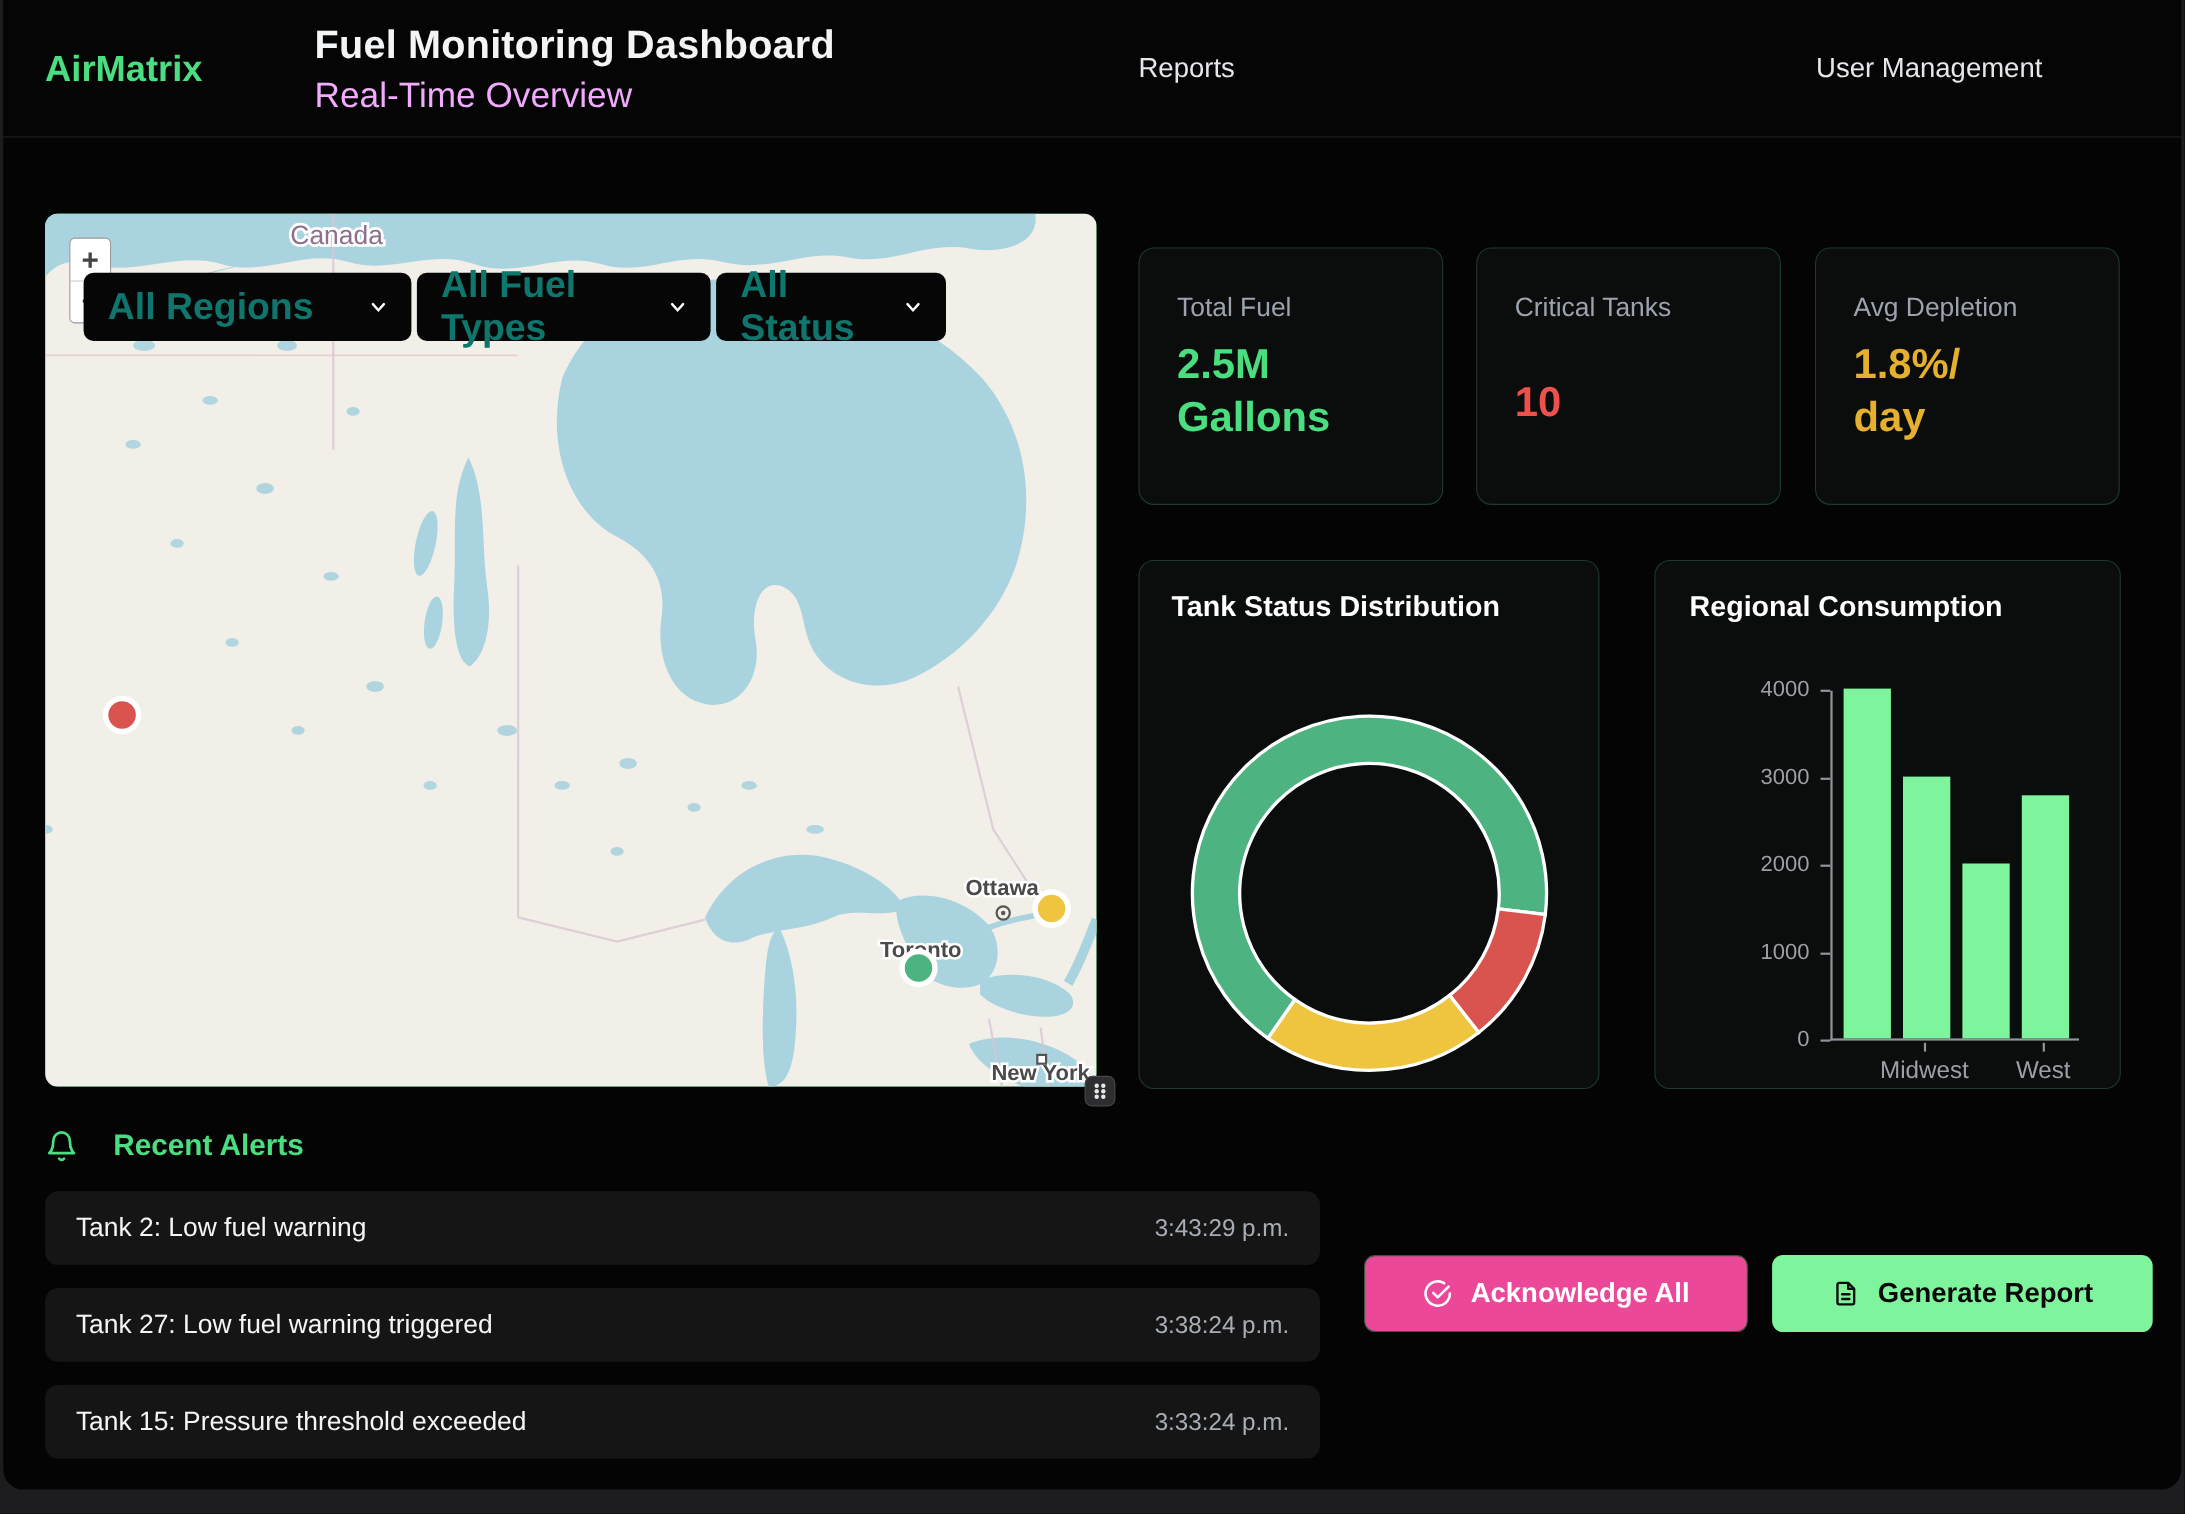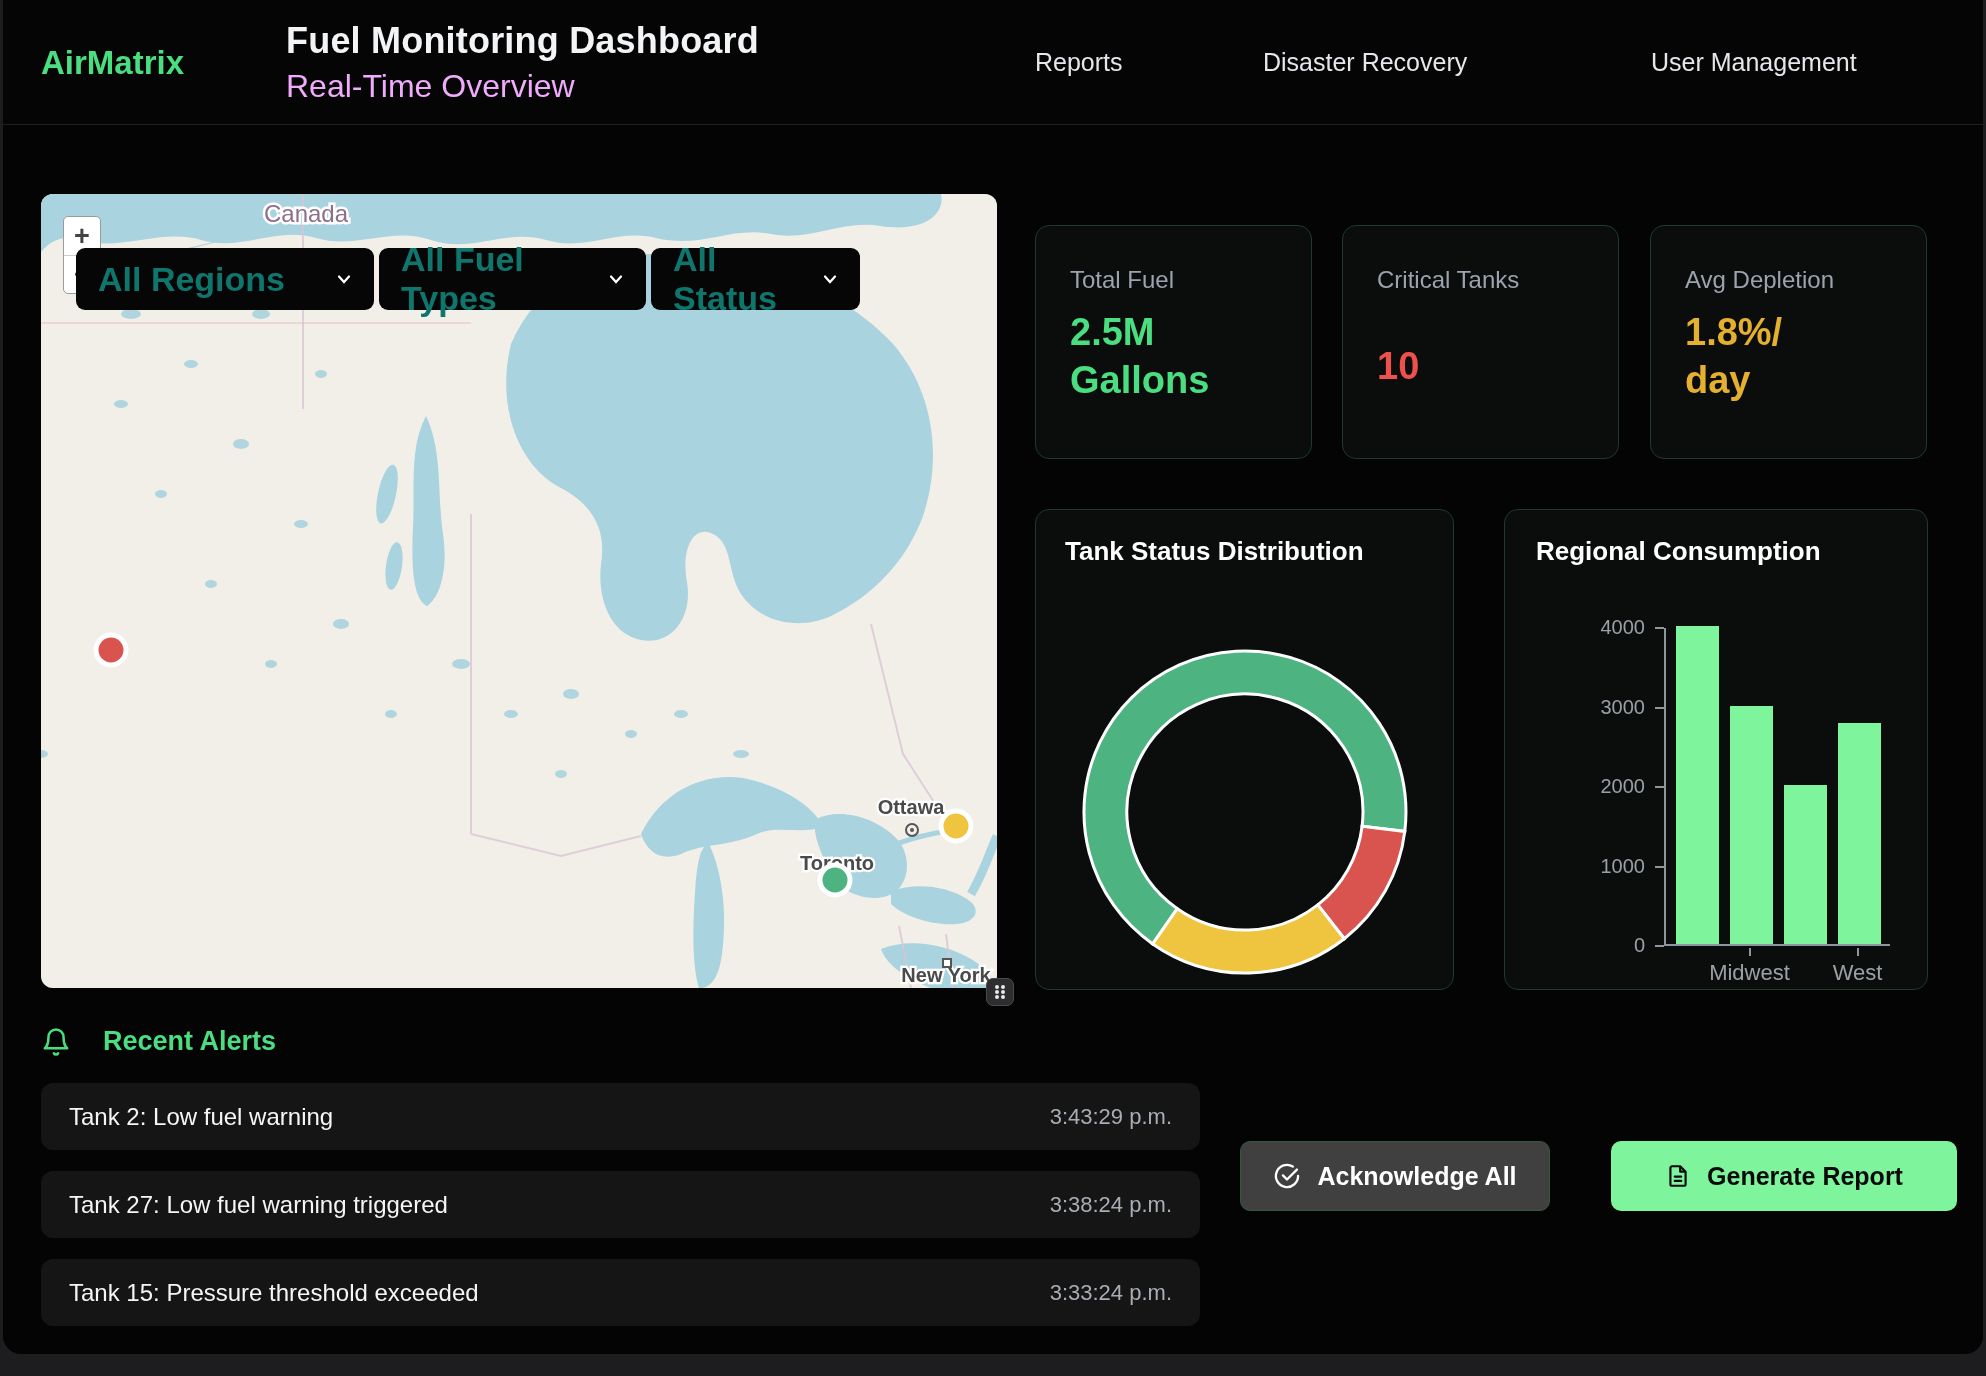--- a/index.html
+++ b/index.html
@@ -48,40 +48,39 @@
   
   .alerts-title { position:absolute; left:38px; top:1026px; display:flex; align-items:center; gap:32px; }
   .alerts-title span { font-size:27px; font-weight:bold; color:#4ade80; }
   .alert-list { position:absolute; left:38px; top:1083px; width:1159px; }
   .alert-row { height:67px; margin-bottom:21px; background:#151515; border-radius:12px; display:flex; align-items:center; padding:0 28px; }
   .alert-text { font-size:24px; color:#f5f5f5; }
   .alert-time { margin-left:auto; font-size:22px; color:#a8adb4; }
 
   
   .btn { position:absolute; top:1141px; height:70px; border-radius:10px; display:flex; align-items:center; justify-content:center; gap:16px; font-size:25px; font-weight:bold; cursor:pointer; border:none; font-family:"Liberation Sans", sans-serif; }
-  .btn-ack { left:1237px; width:310px; background:#404040; border:1px solid #33593e; color:#fff; }
+  .btn-ack { left:1237px; width:349px; background:#ec4899; border:1px solid #33593e; color:#fff; }
   .btn-gen { left:1608px; width:346px; background:#7ef59d; color:#0a0a0a; }
 
   
   .country-label { font-size:24px; font-weight:500; fill:#8c6f8c; stroke:#fff; stroke-width:5px; paint-order:stroke; font-family:"Liberation Sans", sans-serif; }
   .city-label { font-size:20px; font-weight:600; fill:#4a4a4a; stroke:#fff; stroke-width:4.5px; paint-order:stroke; font-family:"Liberation Sans", sans-serif; }
 </style>
 </head>
 <body>
 
 <div class="app">
 
   <div class="header">
     <div class="brand">AirMatrix</div>
     <div class="titleblock">
       <div class="page-title">Fuel Monitoring Dashboard</div>
       <div class="page-subtitle">Real-Time Overview</div>
     </div>
     <div class="nav-item nav-reports">Reports</div>
-    <div class="nav-item nav-dr">Disaster Recovery</div>
     <div class="nav-item nav-um">User Management</div>
   </div>
 
   <div class="map-wrap">
     <div class="map-canvas">
       <svg width="956" height="794" viewBox="0 0 956 794">
         <rect x="0" y="0" width="956" height="794" fill="#f2efe9"></rect>
 
         <path d="M0,0 H900 C905,25 875,38 840,32 C800,25 770,48 730,40 C690,32 660,55 615,44 C575,34 545,58 505,46 C465,34 430,60 390,46 C350,32 315,56 275,44 C235,32 200,58 160,46 C120,34 80,58 40,46 C20,40 8,48 0,58 Z" fill="#a9d3df"></path>
         <path d="M130,60 C180,46 250,30 320,24 L360,14 C300,22 200,40 140,56 Z" fill="#a9d3df"></path>

